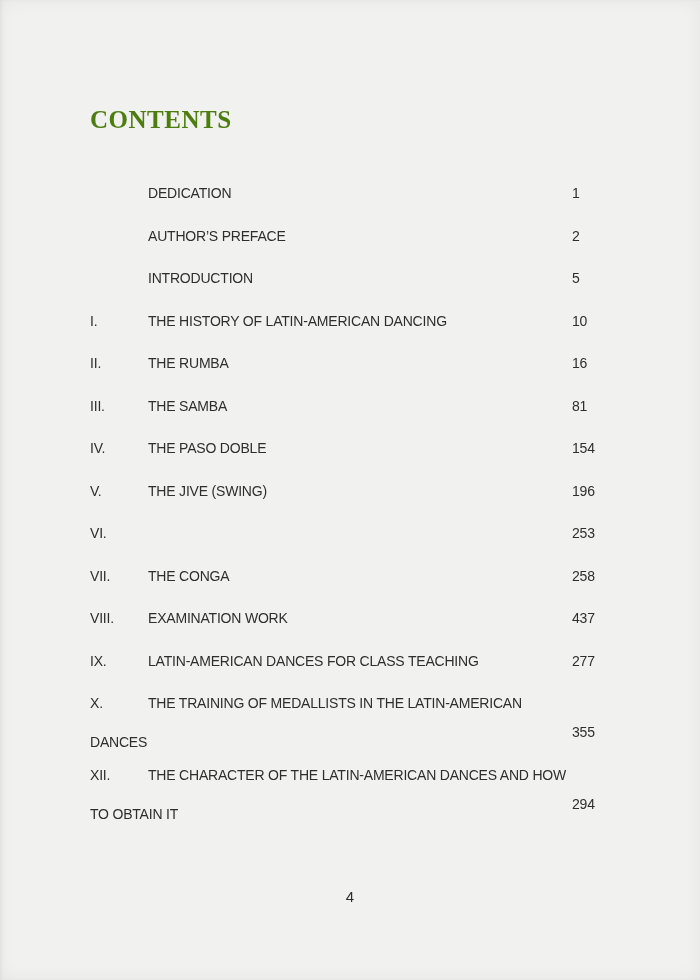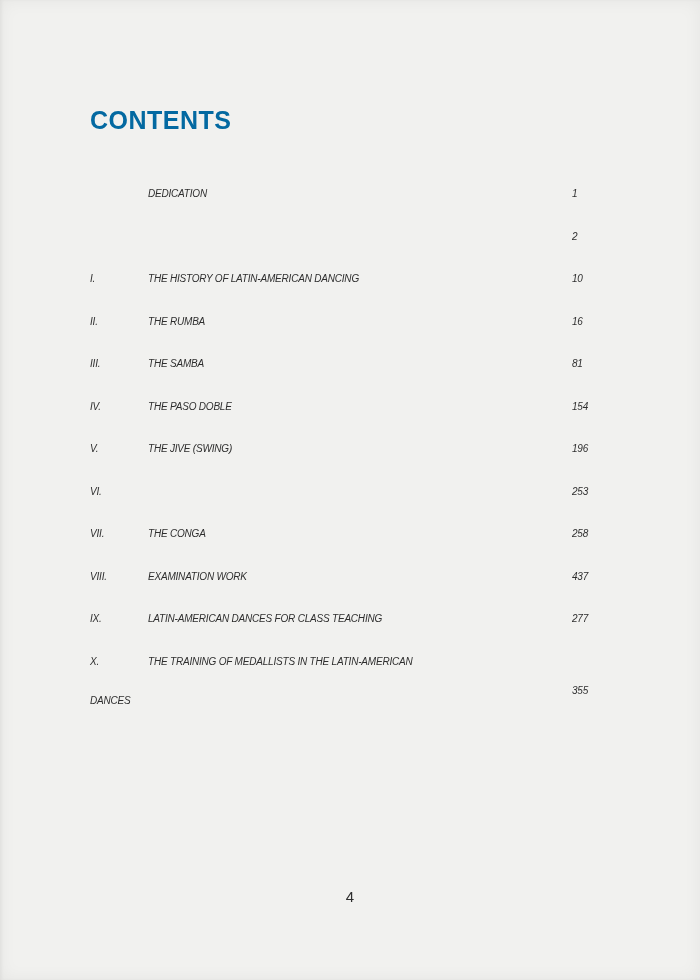--- a/index.html
+++ b/index.html
@@ -15,39 +15,38 @@
     box-shadow: inset 0 0 18px rgba(0,0,0,0.05), inset 2px 0 3px rgba(0,0,0,0.04);
     overflow: hidden;
     font-family: "Liberation Sans", sans-serif;
     color: #2e2e2e;
   }
   .heading {
     position: absolute;
     left: 90px;
     top: 106px;
     margin: 0;
-    font-family: Liberation Sans, sans-serif;
+    font-family: Liberation Serif, serif;
     font-weight: bold;
     font-size: 25px;
     letter-spacing: 0.5px;
-    color: #0369a1;
+    color: #4d7c0f;
   }
   .toc {
     position: absolute;
     left: 90px;
     top: 179px;
     width: 530px;
   }
   .toc-row {
     position: relative;
-    font-size: 10px;
+    font-size: 14px;
     line-height: 29px;
     margin-bottom: 13.5px;
     letter-spacing: -0.2px;
-    font-style: italic;
   }
   .toc-line {
     position: relative;
     white-space: nowrap;
     height: 29px;
   }
   .numeral {
     position: absolute;
     left: 0;
     top: 0;
@@ -80,21 +79,24 @@
 <body>
 
 <div class="page">
   <h1 class="heading">CONTENTS</h1>
 
   <div class="toc" id="toc">
       <div class="toc-row">
         <div class="toc-line"><span class="title-first">DEDICATION</span><span class="pagenum">1</span></div>
       </div>
       <div class="toc-row">
-        <div class="toc-line"><span class="pagenum">2</span></div>
+        <div class="toc-line"><span class="title-first">AUTHOR’S PREFACE</span><span class="pagenum">2</span></div>
+      </div>
+      <div class="toc-row">
+        <div class="toc-line"><span class="title-first">INTRODUCTION</span><span class="pagenum">5</span></div>
       </div>
       <div class="toc-row">
         <div class="toc-line"><span class="numeral">I.</span><span class="title-first">THE HISTORY OF LATIN-AMERICAN DANCING</span><span class="pagenum">10</span></div>
       </div>
       <div class="toc-row">
         <div class="toc-line"><span class="numeral">II.</span><span class="title-first">THE RUMBA</span><span class="pagenum">16</span></div>
       </div>
       <div class="toc-row">
         <div class="toc-line"><span class="numeral">III.</span><span class="title-first">THE SAMBA</span><span class="pagenum">81</span></div>
       </div>
@@ -113,16 +115,20 @@
       <div class="toc-row">
         <div class="toc-line"><span class="numeral">VIII.</span><span class="title-first">EXAMINATION WORK</span><span class="pagenum">437</span></div>
       </div>
       <div class="toc-row">
         <div class="toc-line"><span class="numeral">IX.</span><span class="title-first">LATIN-AMERICAN DANCES FOR CLASS TEACHING</span><span class="pagenum">277</span></div>
       </div>
       <div class="toc-row">
         <div class="toc-line"><span class="numeral">X.</span><span class="title-first">THE TRAINING OF MEDALLISTS IN THE LATIN-AMERICAN</span></div>
         <div class="toc-line"><span class="title-cont">DANCES</span><span class="pagenum">355</span></div>
       </div>
+      <div class="toc-row">
+        <div class="toc-line"><span class="numeral">XII.</span><span class="title-first">THE CHARACTER OF THE LATIN-AMERICAN DANCES AND HOW</span></div>
+        <div class="toc-line"><span class="title-cont">TO OBTAIN IT</span><span class="pagenum">294</span></div>
+      </div>
     </div>
 
   <div class="footer">4</div>
 </div>
 
 </body></html>

